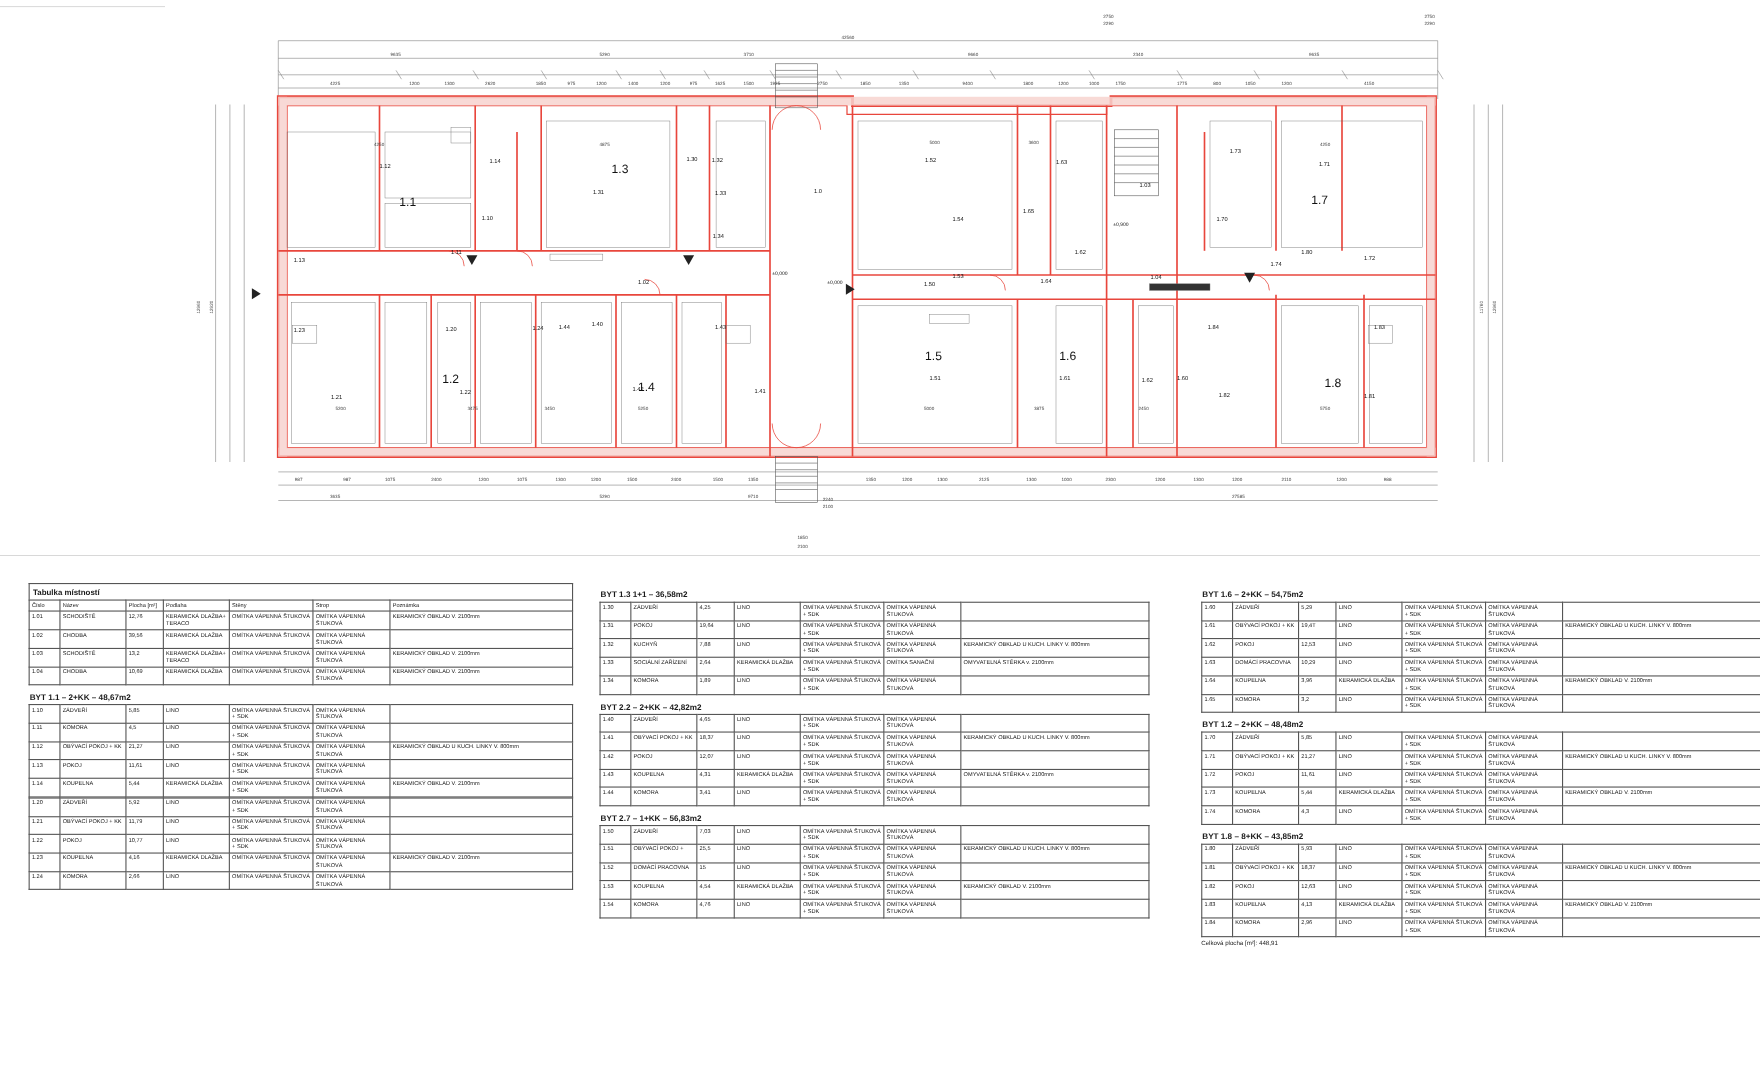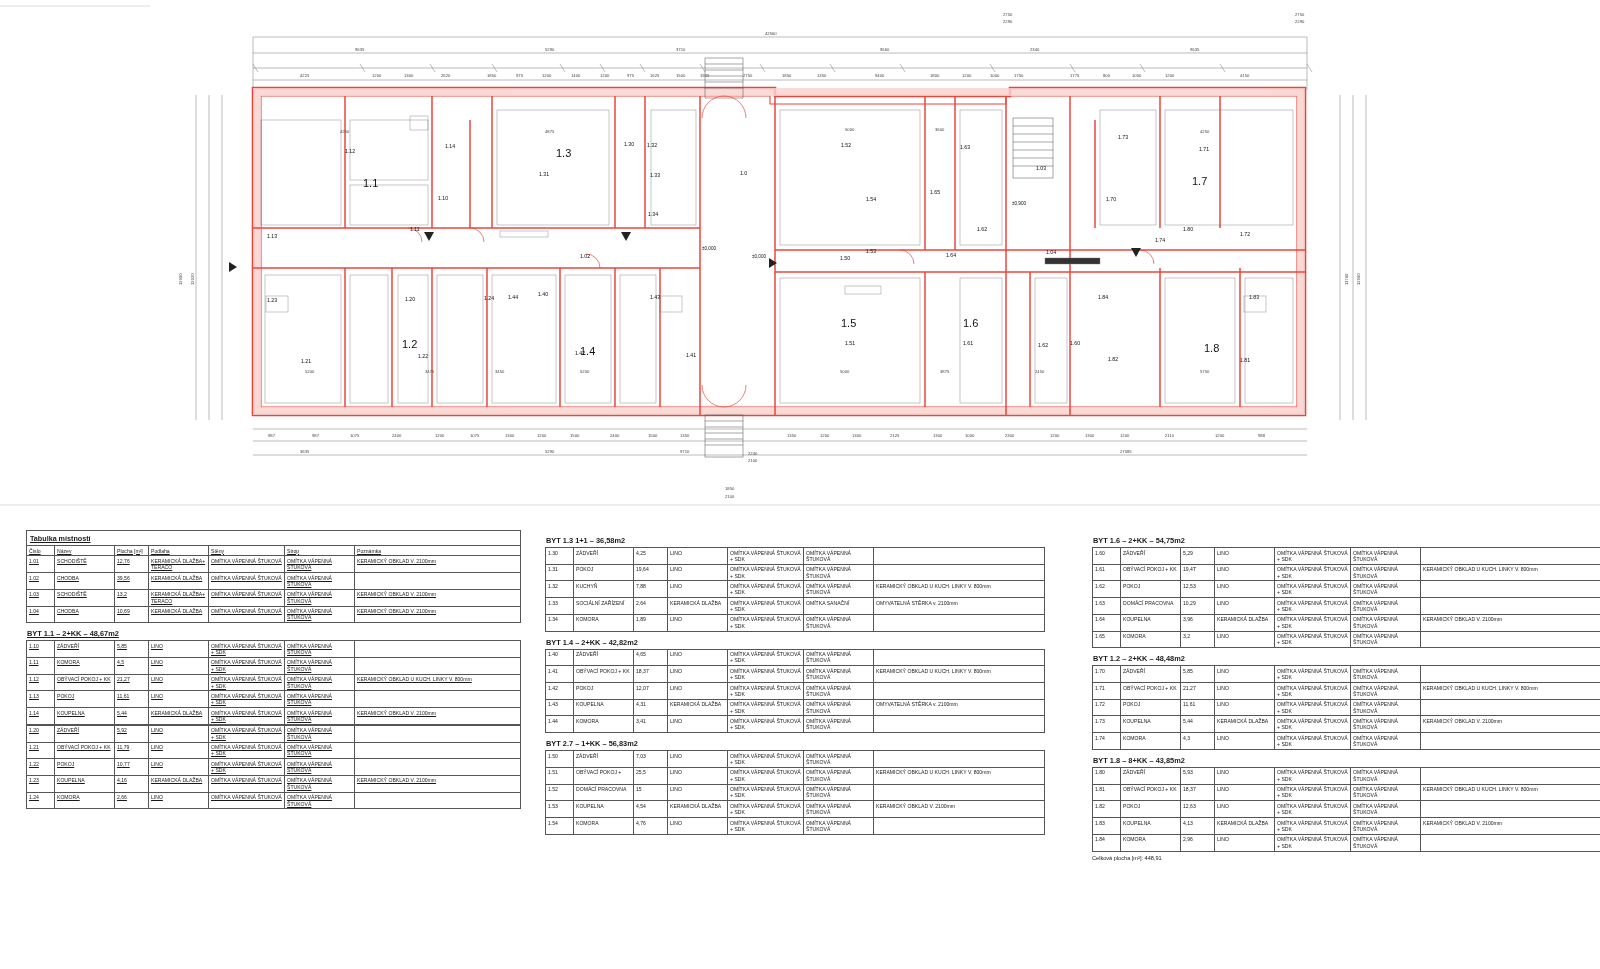--- a/index.html
+++ b/index.html
@@ -4,21 +4,21 @@
 <style>
   html,body{margin:0;padding:0;background:#ffffff;}
   body{width:1600px;height:969px;position:relative;font-family:"Liberation Sans",sans-serif;color:#1a1a1a;overflow:hidden;}
 
   
   #drawing{position:absolute;left:0;top:0;width:1600px;height:515px;}
   #drawing svg{display:block;}
 
   
   .tbl-col{position:absolute;top:530px;}
-  #col1{left:26px;width:495px;text-decoration:underline;}
+  #col1{left:26px;width:495px;}
   #col2{left:545px;width:500px;}
   #col3{left:1092px;width:515px;}
 
   table.rooms{border-collapse:collapse;width:100%;table-layout:fixed;}
   table.rooms td,table.rooms th{
     border:1px solid #555;
     font-size:5.1px;
     line-height:1.25;
     padding:1.5px 2px;
     vertical-align:top;
@@ -626,21 +626,21 @@
             <td class="num">1,89</td>
             <td>LINO</td>
             <td>OMÍTKA VÁPENNÁ ŠTUKOVÁ + SDK</td>
             <td>OMÍTKA VÁPENNÁ ŠTUKOVÁ</td>
             <td></td>
           </tr>
         </tbody>
       </table>
     </div>
     <div>
-      <div class="grp-title">BYT 1.4 – 2+KK – 42,82m2</div>
+      <div class="grp-title">BYT 2.2 – 2+KK – 42,82m2</div>
       <table class="rooms">
         <colgroup>
           <col style="width: 28px;">
           <col style="width: 60px;">
           <col style="width: 34px;">
           <col style="width: 60px;">
           <col style="width: 76px;">
           <col style="width: 70px;">
           <col style="width: auto;">
         </colgroup>

